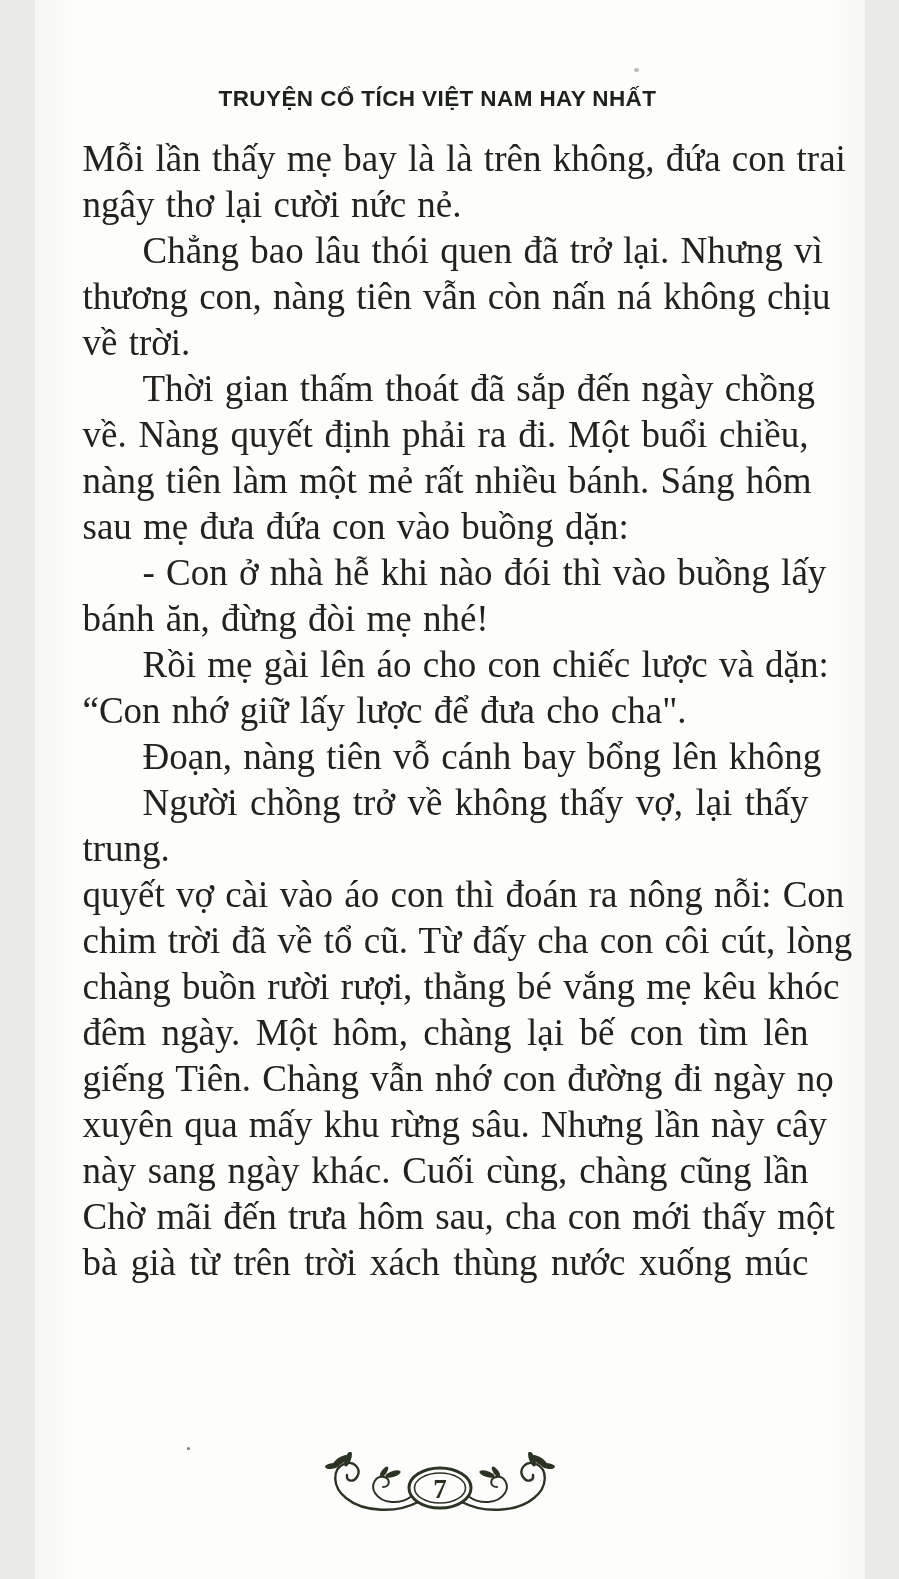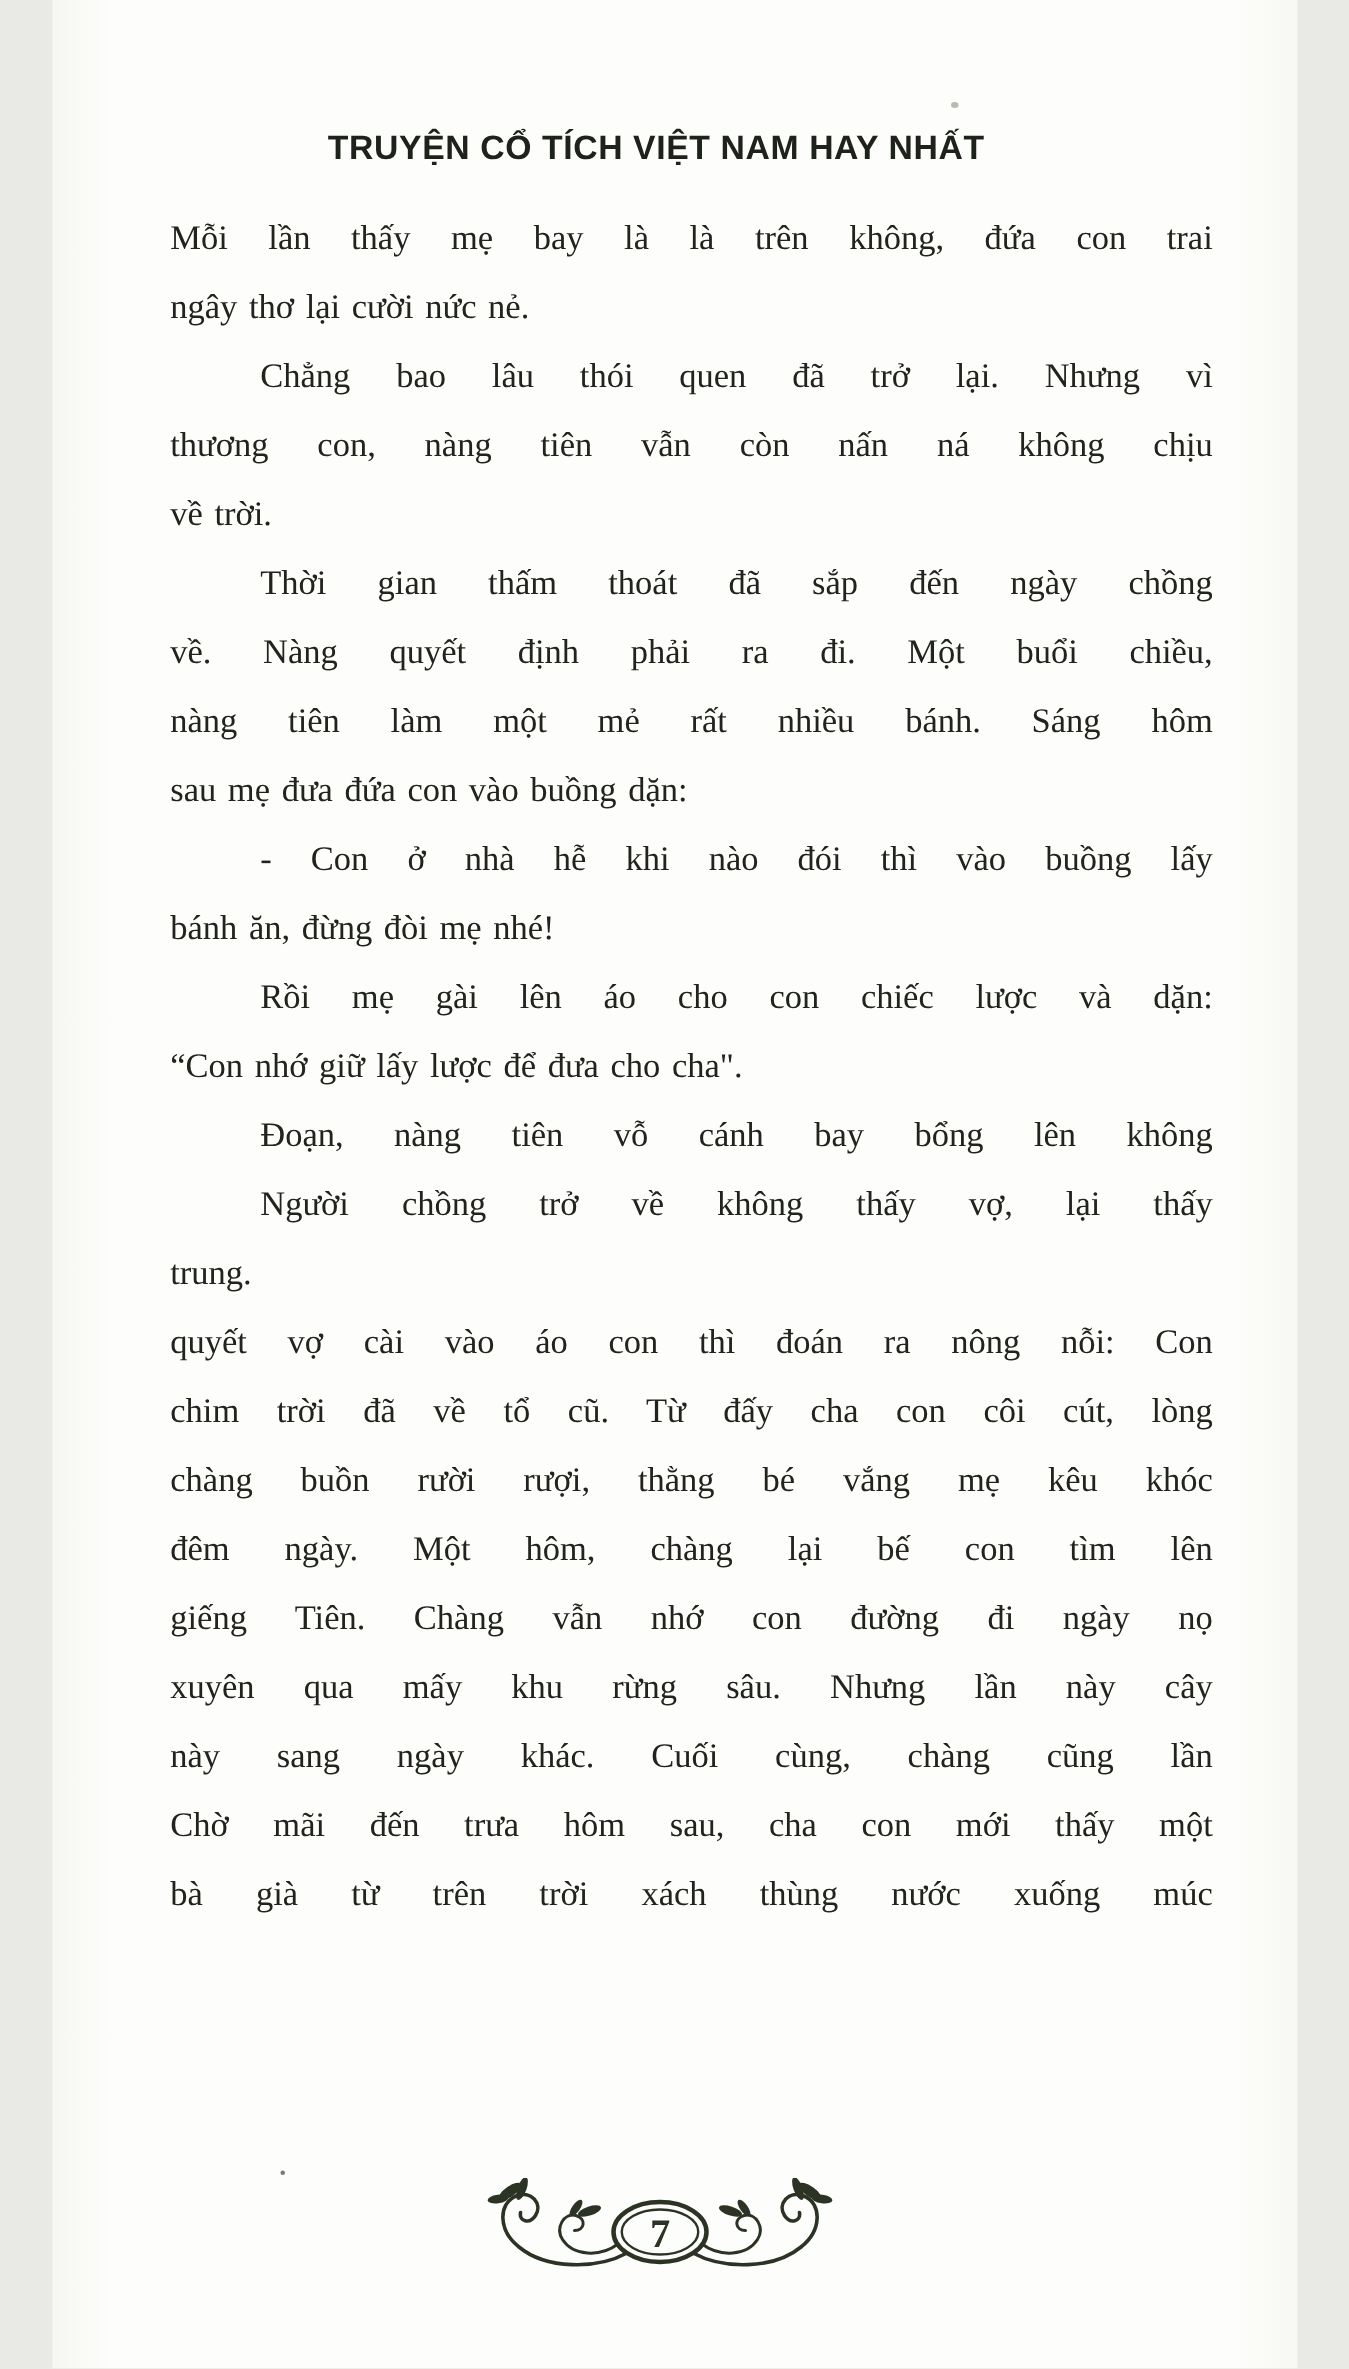--- a/index.html
+++ b/index.html
@@ -20,23 +20,23 @@
     padding-top: 86px;
     text-align: center;
     transform: translateX(-12px);
     font-family: "Liberation Sans", sans-serif;
     font-weight: 700;
     font-size: 22.5px;
     letter-spacing: 0.4px;
     color: #1d221b;
   }
   .body-text {
-    margin: 24px 56px 0 79px;
+    margin: 24px 56px 0 48px;
     font-family: "Liberation Serif", serif;
-    font-size: 23px;
+    font-size: 37px;
     line-height: 46px;
     word-spacing: 2px;
     color: #20241d;
   }
   .tline {
     text-align: justify;
     text-align-last: justify;
     white-space: nowrap;
   }
   .tline.endp {

